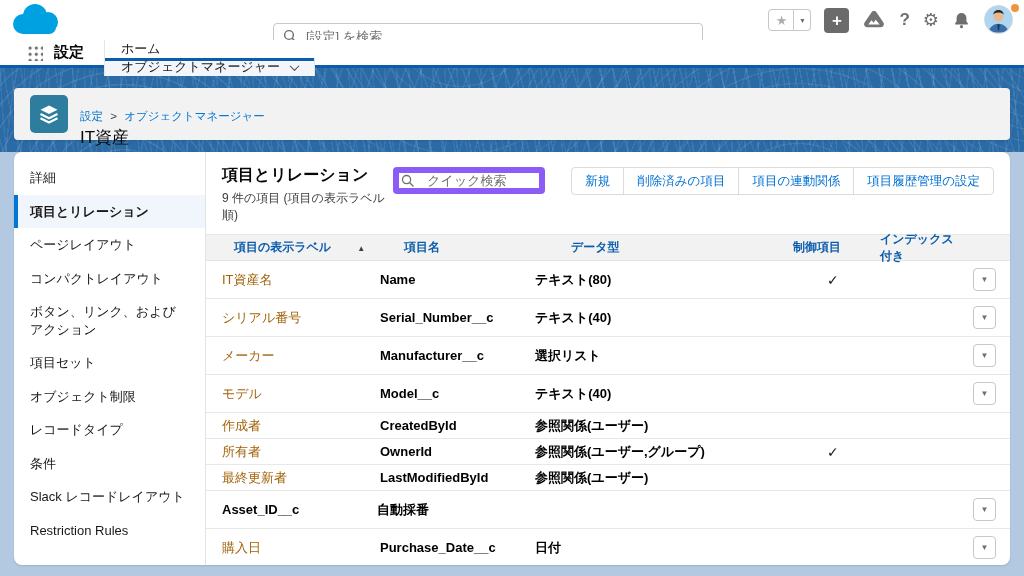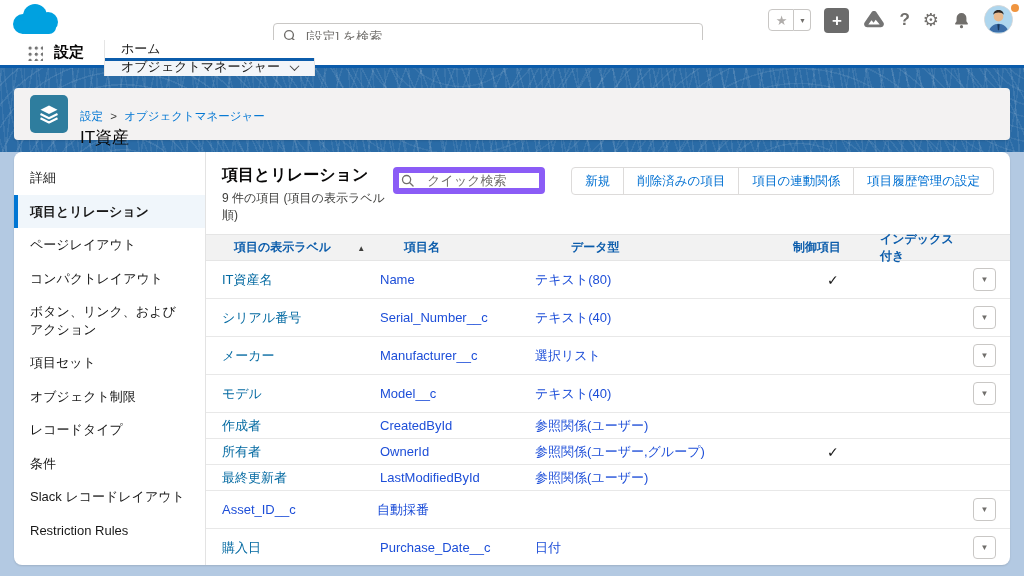--- a/index.html
+++ b/index.html
@@ -149,22 +149,22 @@
   .col-type { width:210px; flex:none; }
   .col-ctrl { width:75px; flex:none; }
   .col-idx { flex:1; }
   .col-act { width:40px; flex:none; display:flex; justify-content:flex-end; }
   .tbody { flex:1; overflow:hidden; }
   .trow {
     display:flex; align-items:center; height:38px;
     border-bottom:1px solid #e8e8e8; padding:0 14px 0 16px; font-size:13px;
   }
   .trow.compact { height:26px; }
-  .field-link { color:#0369a1; text-decoration:none; cursor:pointer; }
-  .cell-dark { color:#1d4ed8; }
+  .field-link { color:#a16207; text-decoration:none; cursor:pointer; }
+  .cell-dark { color:#000000;font-weight:bold; }
   .check { font-size:14px; font-weight:600; color:#181818; padding-left:7px; }
   .menu-btn {
     width:23px; height:23px; border:1px solid #c9c7c5; border-radius:4px; background:#fff;
     color:#706e6b; font-size:8px; cursor:pointer; display:flex; align-items:center;
     justify-content:center; font-family:inherit;
   }
 </style>
 </head>
 <body>
 

